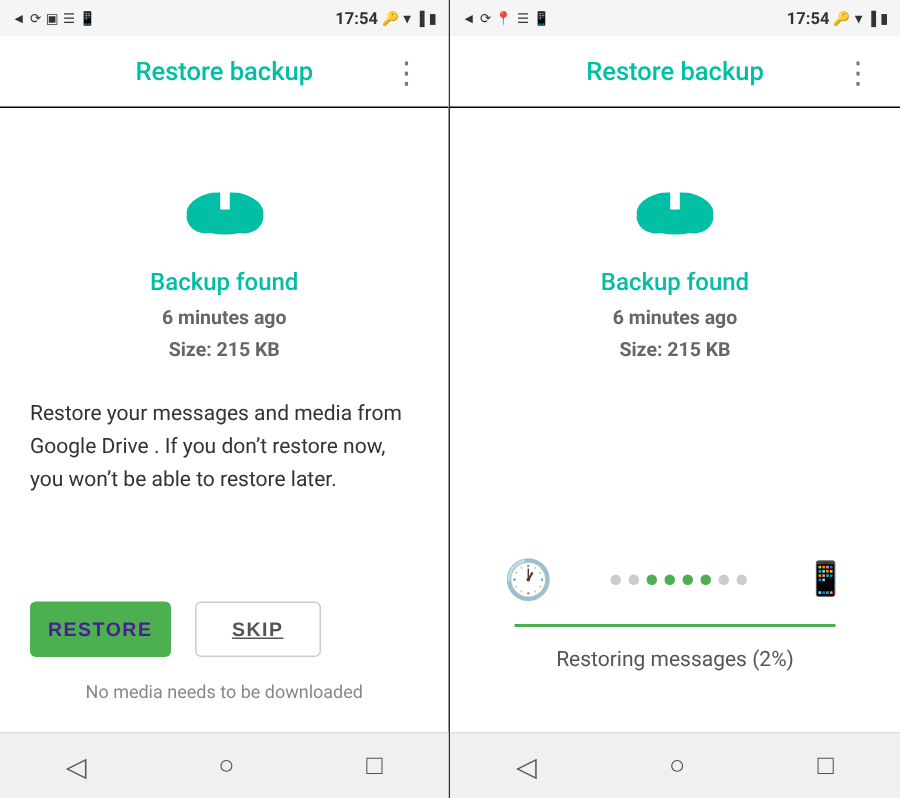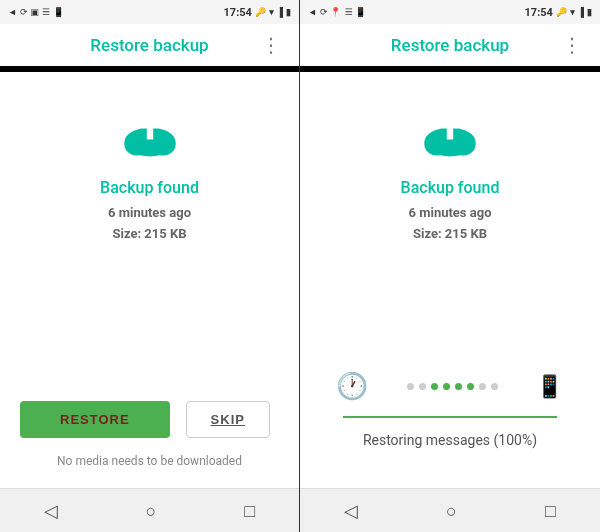--- a/index.html
+++ b/index.html
@@ -56,21 +56,21 @@
     }
 
     
     .toolbar {
       height: 48px;
       background: #fff;
       display: flex;
       align-items: center;
       justify-content: space-between;
       padding: 0 16px;
-      border-bottom: 6px solid #000000;
+      border-bottom: 1px solid #000000;
     }
 
     .toolbar-title {
       font-size: 17px;
       color: #00bfa5;
       font-weight: 500;
       flex: 1;
       text-align: center;
     }
 
@@ -133,24 +133,24 @@
       display: flex;
       gap: 16px;
       margin-top: auto;
       margin-bottom: 8px;
       align-self: flex-start;
       padding-left: 4px;
     }
 
     .btn-restore {
       background: #4caf50;
-      color: #7f1d1d;
+      color: #4c1d95;
       border: none;
       border-radius: 4px;
-      padding: 10px 40px;
+      padding: 10px 12px;
       font-size: 13px;
       font-weight: bold;
       letter-spacing: 1px;
       cursor: pointer;
       text-transform: uppercase;
     }
 
     .btn-skip {
       background: #fff;
       color: #555;
@@ -283,20 +283,21 @@
         </svg>
       </div>
 
       <span class="backup-found-text">Backup found</span>
 
       <div class="backup-meta">
         <div>6 minutes ago</div>
         <div>Size: 215 KB</div>
       </div>
 
+      <p class="backup-description">Restore your messages and media from Google Drive . If you don’t restore now, you won’t be able to restore later.</p>
 
       <div class="buttons-row" style="margin-top: auto; padding-top: 12px;">
         <button class="btn-restore">RESTORE</button>
         <button class="btn-skip">SKIP</button>
       </div>
 
       <div class="no-download-text">No media needs to be downloaded</div>
     </div>
 
     <div class="nav-bar">
@@ -363,21 +364,21 @@
             <div class="progress-dot active"></div>
             <div class="progress-dot" style="background:#ccc;"></div>
             <div class="progress-dot" style="background:#ccc;"></div>
           </div>
 
           <span style="color:#aaa; font-size:22px;">📱</span>
         </div>
 
         <div style="width: 80%; height: 2px; background: #4caf50; margin: 0 auto 10px;"></div>
 
-        <span class="restoring-text">Restoring messages (100%)</span>
+        <span class="restoring-text">Restoring messages (2%)</span>
       </div>
     </div>
 
     <div class="nav-bar">
       <span class="nav-icon">◁</span>
       <span class="nav-icon">○</span>
       <span class="nav-icon">□</span>
     </div>
   </div>
 </div>

